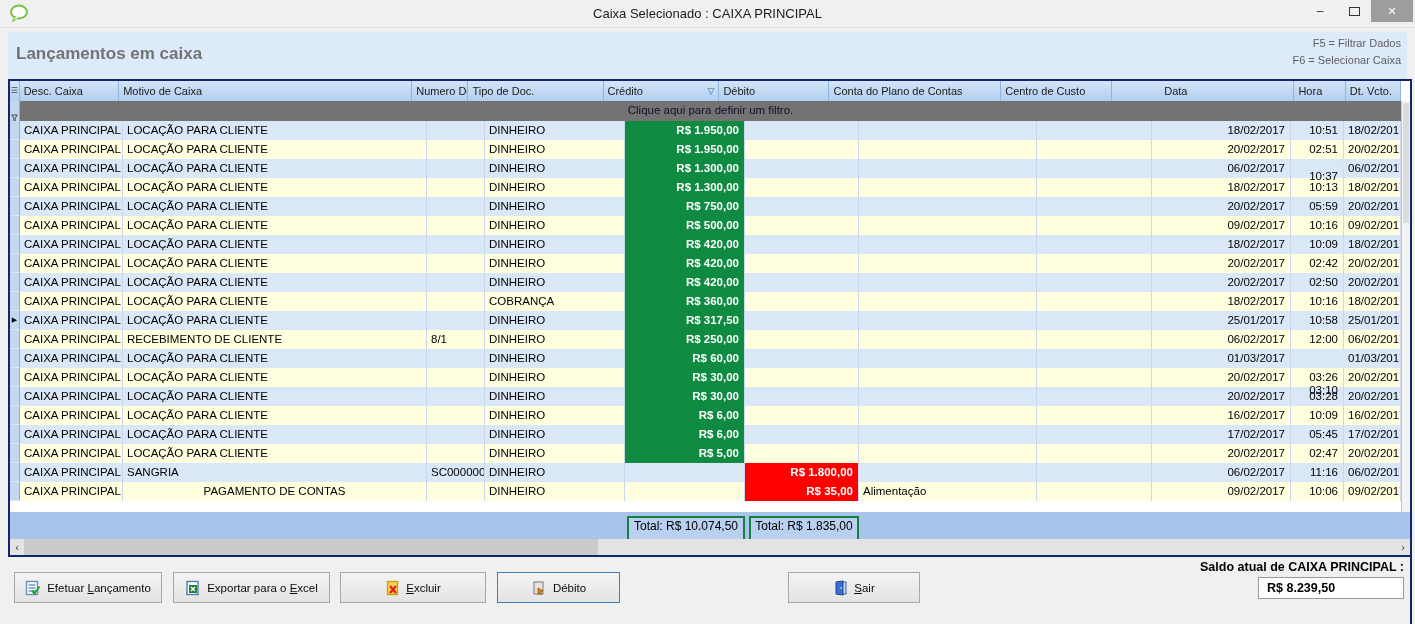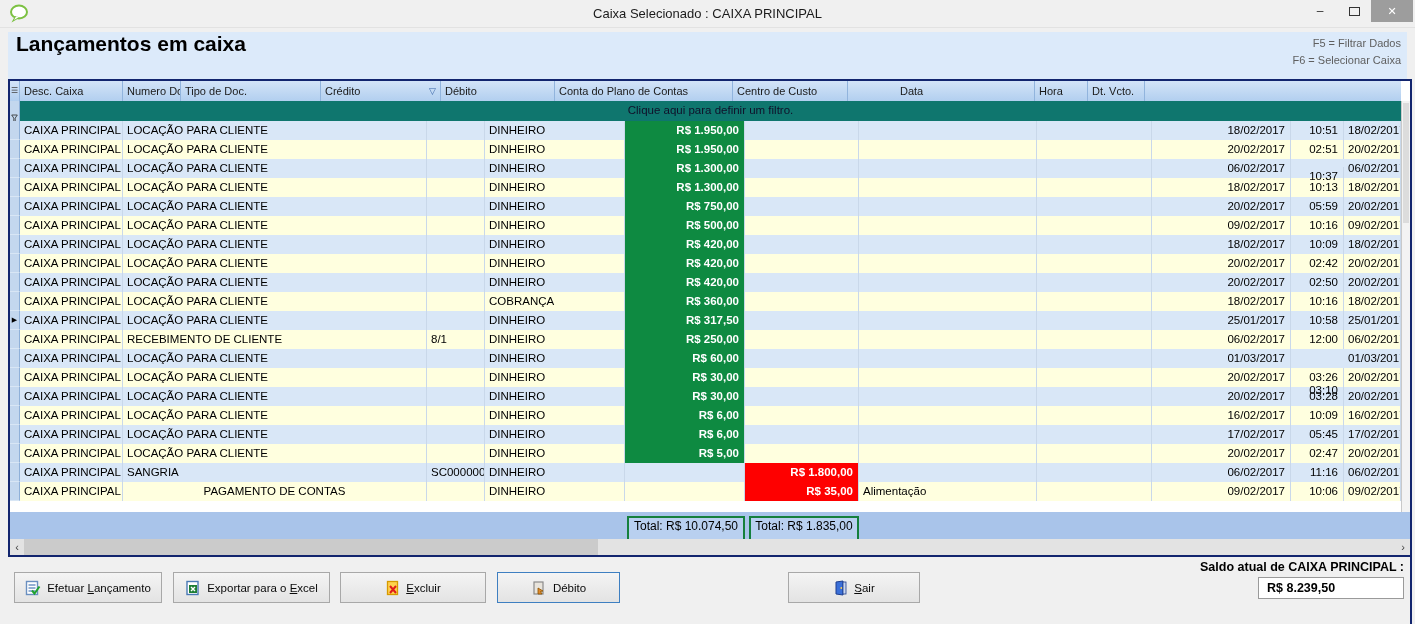--- a/index.html
+++ b/index.html
@@ -10,32 +10,32 @@
   .titlebar { position:absolute; left:0; top:0; width:1415px; height:28px; background:#f0f0f0; border-bottom:1px solid #e2e2e2; }
   .app-icon { position:absolute; left:8px; top:3px; width:22px; height:22px; }
   .title-text { position:absolute; left:0; right:0; top:0; height:28px; text-align:center; line-height:28px; font-size:13px; color:#1b1b1b; }
   .win-controls { position:absolute; right:2px; top:0; height:24px; display:flex; align-items:flex-start; }
   .win-btn { width:34px; height:22px; display:flex; align-items:center; justify-content:center; font-size:12px; color:#333; }
   .win-btn.close { width:42px; background:#9d9d9d; color:#fff; font-size:11px; }
   .max-glyph { width:11px; height:9px; border:1px solid #333; }
 
   
   .band { position:absolute; left:8px; top:32px; width:1399px; height:47px; background:#dceafa; }
-  .band-title { position:absolute; left:8px; top:0; font-size:21px; font-weight:bold; color:#000000; }
+  .band-title { position:absolute; left:8px; top:12px; font-size:17px; font-weight:bold; color:#737373; }
   .hints { position:absolute; right:6px; top:3px; text-align:right; font-size:11px; color:#5f5f5f; line-height:17px; }
 
   
   .grid { position:absolute; left:8px; top:79px; width:1404px; height:478px; border:2px solid #12256e; background:#fff; }
   .g-header { position:absolute; left:0; top:0; right:9px; height:20px; background:linear-gradient(#d3e4f8,#b2cfef); display:flex; }
   .h-cell { height:20px; border-right:1px solid #91b4dd; font-size:11px; color:#1a1a1a; line-height:19px; padding:0 4px; white-space:nowrap; overflow:hidden; display:flex; justify-content:space-between; align-items:center; }
   .h-sel { width:10px; padding:0; display:flex; align-items:center; justify-content:center; }
   .sel-lines { font-size:8px; color:#444; line-height:1; }
   .funnel { font-size:9px; color:#3a66a8; }
 
-  .g-filter { position:absolute; left:0; top:20px; right:9px; height:36px; background:#0f766e; border-bottom:1px solid #9dbde2; display:flex; }
+  .g-filter { position:absolute; left:0; top:20px; right:9px; height:36px; background:#737373; border-bottom:1px solid #9dbde2; display:flex; }
   .f-sel { width:10px; border-right:1px solid #8fb0d8; background:#c3d7ee; display:flex; align-items:center; justify-content:center; }
   .f-text { flex:1; text-align:center; font-size:11.5px; color:#10102a; line-height:19px; }
 
   .g-body { position:absolute; left:0; top:40px; right:9px; height:391px; background:#fff; overflow:hidden; }
   .row { display:flex; height:19px; }
   .row.blue { background:#d9e7f7; }
   .row.yellow { background:#ffffdf; }
   .cell { height:19px; line-height:19px; font-size:11.5px; border-right:1px solid #c9d8ea; padding:0 4px; white-space:nowrap; overflow:hidden; }
   .cell.right { text-align:right; padding-right:5px; }
   .cell.credit { background:#0e8a41; color:#fff; font-weight:600; }
@@ -101,20 +101,23 @@
 </div>
 
 <div class="grid">
   <div class="g-header" id="g-header">
       <div class="h-cell h-sel">
         <div class="sel-lines">☰</div>
       </div>
       <div class="h-cell" style="width: 103px;">
         <div>Desc. Caixa</div>
       </div>
+      <div class="h-cell" style="width: 304px;">
+        <div>Motivo de Caixa</div>
+      </div>
       <div class="h-cell" style="width: 58px;">
         <div>Numero Doc.</div>
       </div>
       <div class="h-cell" style="width: 140px;">
         <div>Tipo de Doc.</div>
       </div>
       <div class="h-cell" style="width: 120px;">
         <div>Crédito</div>
         <div class="funnel">▽</div>
       </div>

